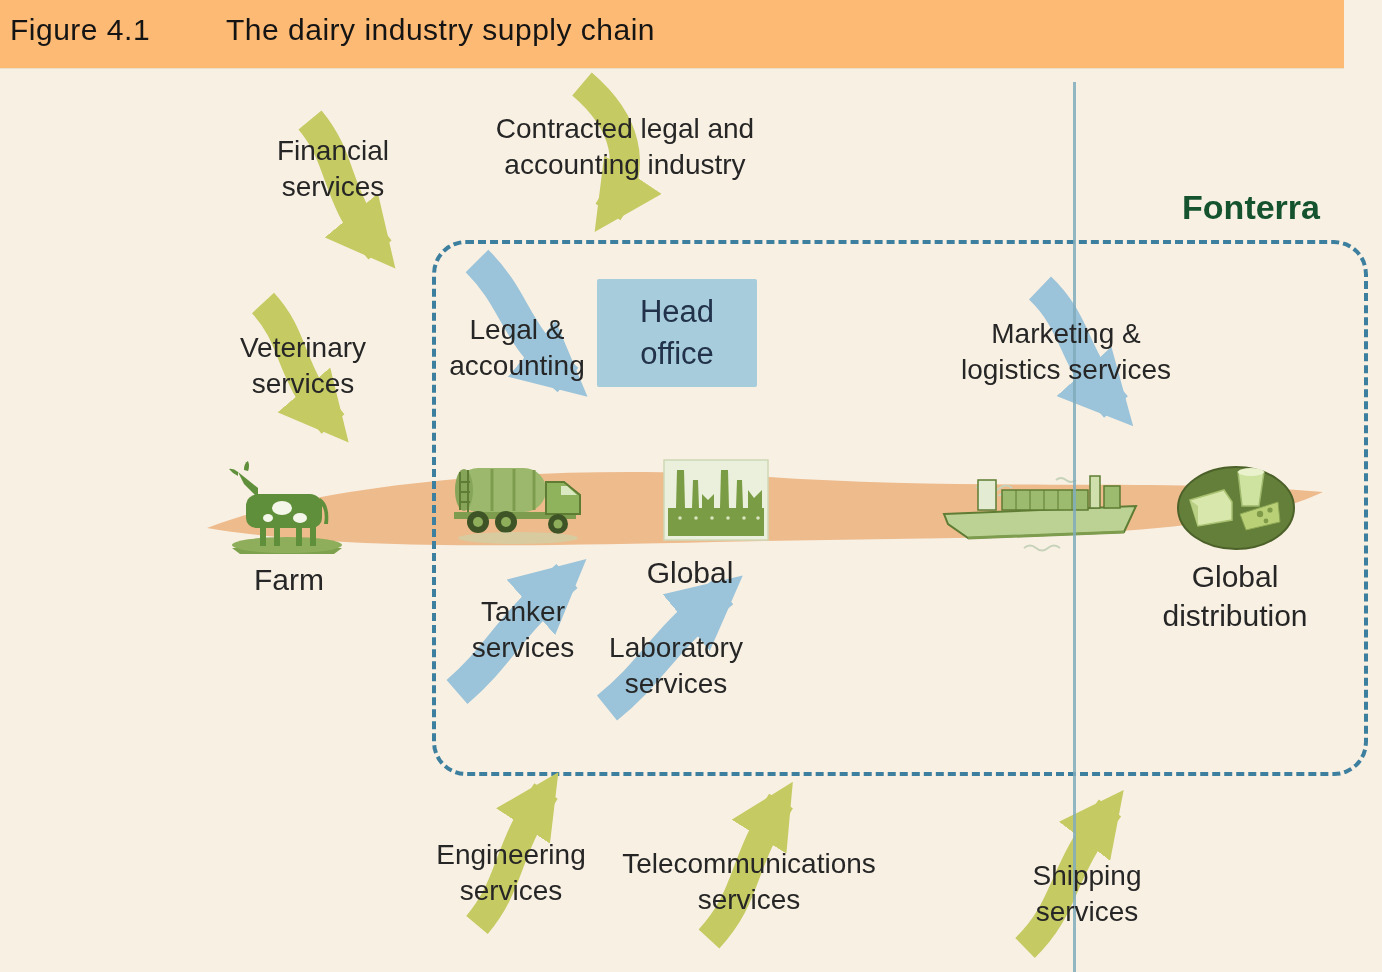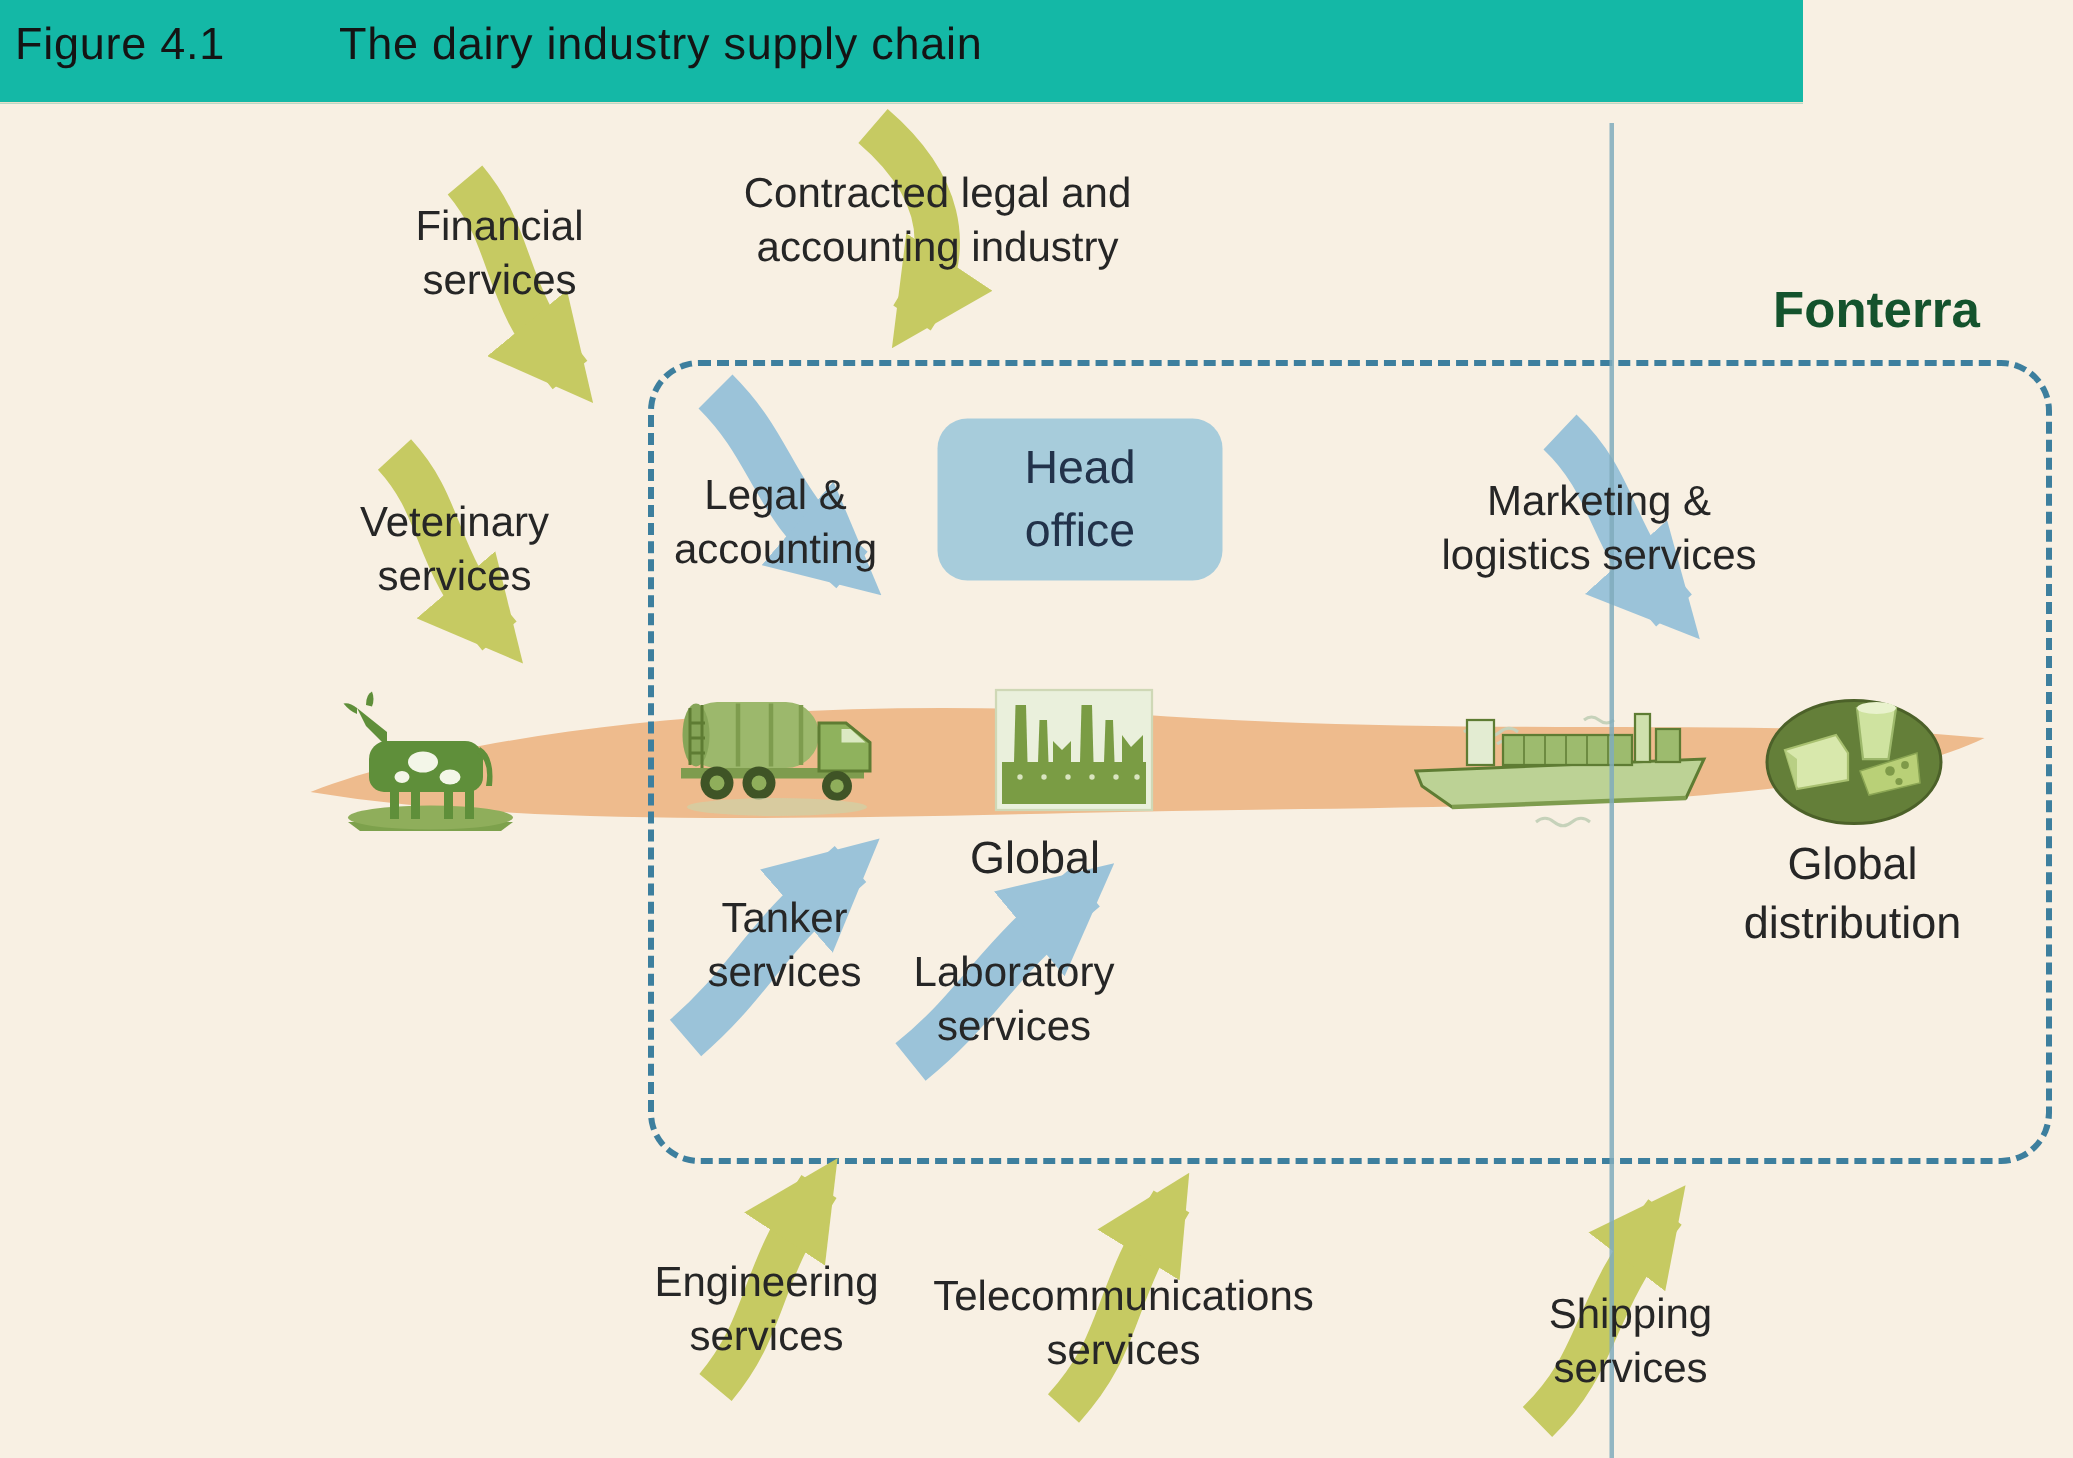--- a/index.html
+++ b/index.html
@@ -1,25 +1,25 @@
 <!DOCTYPE html>
 <html><head>
 <meta charset="utf-8">
 <style>
   html,body{margin:0;padding:0;}
   body{font-family:"Liberation Sans","DejaVu Sans",sans-serif;}
   #stage{position:relative;width:1382px;height:972px;background:#f8f0e3;overflow:hidden;}
-  #title-strip{position:absolute;left:0;top:0;width:1202px;height:68px;background:#14b8a6;border-bottom:1px solid #eadfc9;z-index:6;}
+  #title-strip{position:absolute;left:0;top:0;width:1344px;height:68px;background:#fdba74;border-bottom:1px solid #eadfc9;z-index:6;}
   .fig-label{position:absolute;left:10px;top:13px;font-size:30px;font-weight:500;color:#141414;letter-spacing:.5px;}
   .fig-title{position:absolute;left:226px;top:13px;font-size:30px;font-weight:400;color:#141414;letter-spacing:.5px;}
   .lbl{position:absolute;z-index:5;font-size:28px;line-height:1.30;color:#262626;text-align:center;white-space:pre-line;}
   .node-lbl{font-size:30px;}
   #fonterra-box{position:absolute;left:432px;top:240px;width:928px;height:528px;border:4px dashed #3d7f9e;border-radius:34px;z-index:2;}
   #fonterra-label{position:absolute;left:1060px;top:188px;width:260px;text-align:right;font-size:34px;font-weight:bold;color:#14532d;z-index:5;}
-  #head-office{position:absolute;left:625px;top:279px;width:190px;height:108px;background:#a7ccdb;border-radius:20px;display:flex;align-items:center;justify-content:center;z-index:3;font-size:31px;line-height:1.35;color:#22324a;text-align:center;white-space:pre-line;}
+  #head-office{position:absolute;left:597px;top:279px;width:160px;height:108px;background:#a7ccdb;border-radius:2px;display:flex;align-items:center;justify-content:center;z-index:3;font-size:31px;line-height:1.35;color:#22324a;text-align:center;white-space:pre-line;}
   #vertical-line{position:absolute;left:1073px;top:82px;width:3px;height:890px;background:rgba(128,172,188,.85);z-index:4;}
   .arrow{position:absolute;z-index:3;overflow:visible;}
   .clip{position:absolute;z-index:3;overflow:visible;}
   #band{position:absolute;left:195px;top:450px;z-index:1;}
 </style>
 </head>
 <body>
 
 <div id="stage">
 
@@ -172,20 +172,21 @@
   <div class="lbl" style="left:203px;top:330px;width:200px">Veterinary
 services</div>
   <div class="lbl" style="left:417px;top:312px;width:200px">Legal &amp;
 accounting</div>
   <div class="lbl" style="left:926px;top:316px;width:280px">Marketing &amp;
 logistics services</div>
   <div class="lbl" style="left:423px;top:594px;width:200px">Tanker
 services</div>
   <div class="lbl" style="left:556px;top:630px;width:240px">Laboratory
 services</div>
+  <div class="lbl node-lbl" style="left:219px;top:560px;width:140px">Farm</div>
   <div class="lbl node-lbl" style="left:600px;top:553px;width:180px">Global</div>
   <div class="lbl node-lbl" style="left:1115px;top:557px;width:240px">Global
 distribution</div>
   <div class="lbl" style="left:411px;top:837px;width:200px">Engineering
 services</div>
   <div class="lbl" style="left:589px;top:846px;width:320px">Telecommunications
 services</div>
   <div class="lbl" style="left:987px;top:858px;width:200px">Shipping
 services</div>
 

